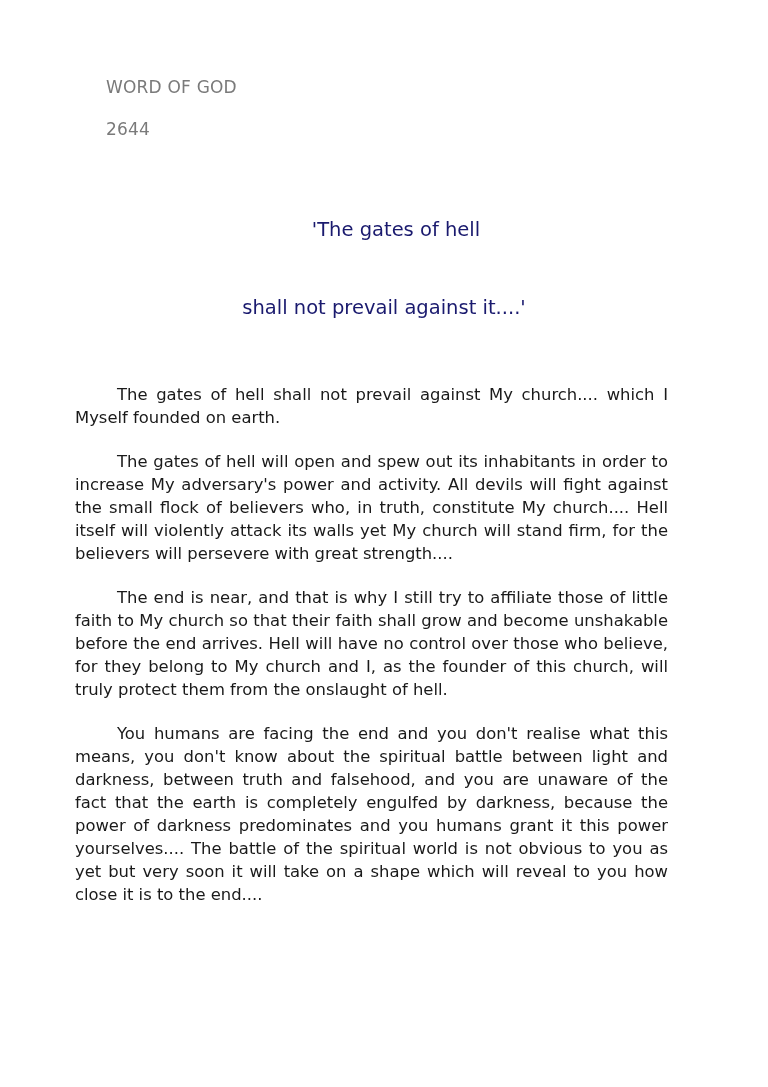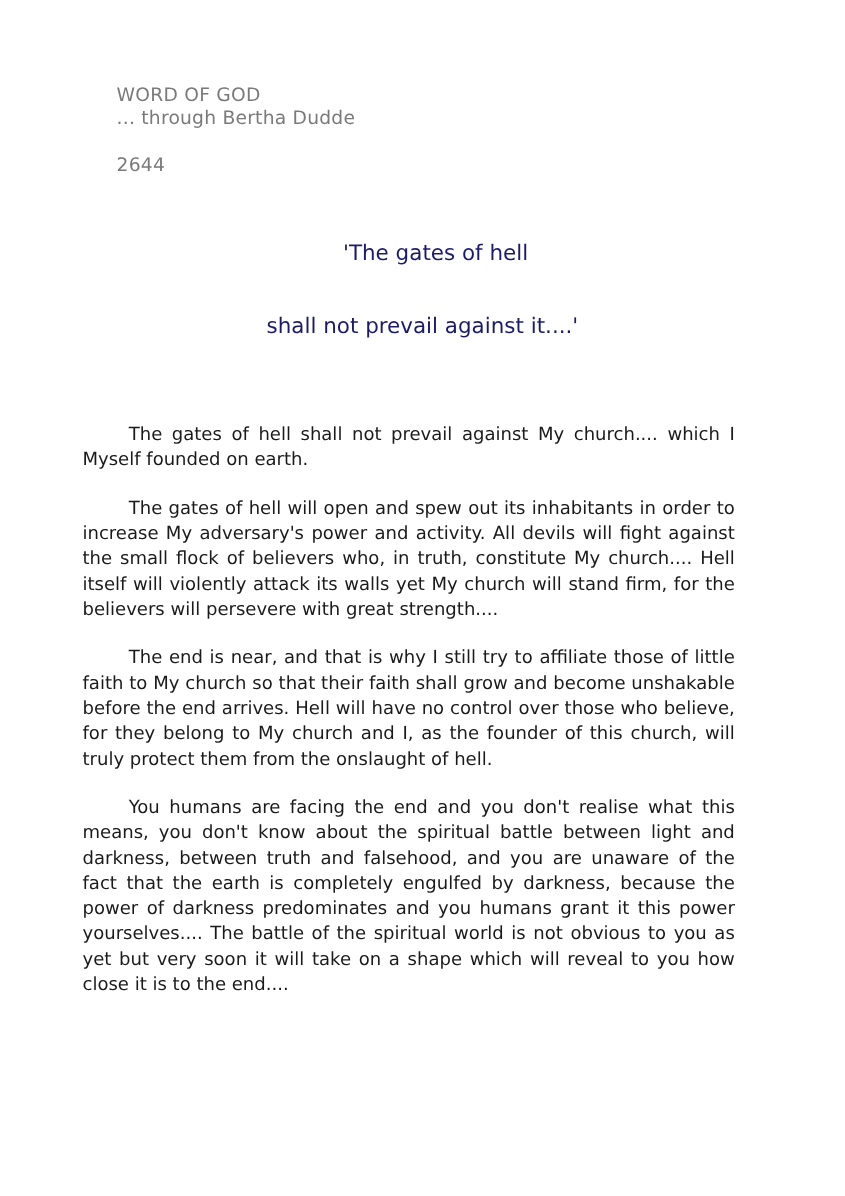--- a/index.html
+++ b/index.html
@@ -2,31 +2,30 @@
 <html><head>
   <meta charset="utf-8">
   <style>
     html, body { margin: 0; padding: 0; background: #ffffff; }
     body { width: 768px; height: 1087px; position: relative; overflow: hidden; }
     .page { position: absolute; left: 0; top: 0; width: 768px; height: 1087px; background: #fff; }
     .header { position: absolute; left: 74px; top: 77px; color: #7a7a7a; font-family: "DejaVu Sans", sans-serif; font-size: 17px; line-height: 21px; letter-spacing: 0.2px; margin-left: 32px; }
     .header .num { margin-top: 21px; }
     .title { position: absolute; left: 0; width: 768px; text-align: center; color: #1a1a6e; font-family: "DejaVu Sans", sans-serif; font-size: 19.5px; }
     .title.t1 { top: 218px; left: 0; padding-left: 24px; box-sizing: border-box; }
-    .title.t2 { top: 285px; left: 0; }
+    .title.t2 { top: 296px; left: 0; }
     .body { position: absolute; left: 75px; width: 609px; top: 383px; font-family: "DejaVu Sans", sans-serif; font-size: 16.4px; line-height: 23px; color: #1a1a1a; }
     .body p { margin: 0 16px 21px 0; text-align: justify; text-indent: 42px; letter-spacing: 0px; }
   </style>
 </head>
 <body>
 
 <div class="page">
   <div class="header">
     <div>WORD OF GOD</div>
-    <div>... through Bertha Dudde</div>
     <div class="num">2644</div>
   </div>
 
   <div class="title t1">'The gates of hell</div>
   <div class="title t2">shall not prevail against it....'</div>
 
   <div class="body">
     <p>The gates of hell shall not prevail against My church.... which I Myself founded on earth.</p>
     <p>The gates of hell will open and spew out its inhabitants in order to increase My adversary's power and activity. All devils will fight against the small flock of believers who, in truth, constitute My church.... Hell itself will violently attack its walls yet My church will stand firm, for the believers will persevere with great strength....</p>
     <p>The end is near, and that is why I still try to affiliate those of little faith to My church so that their faith shall grow and become unshakable before the end arrives. Hell will have no control over those who believe, for they belong to My church and I, as the founder of this church, will truly protect them from the onslaught of hell.</p>

